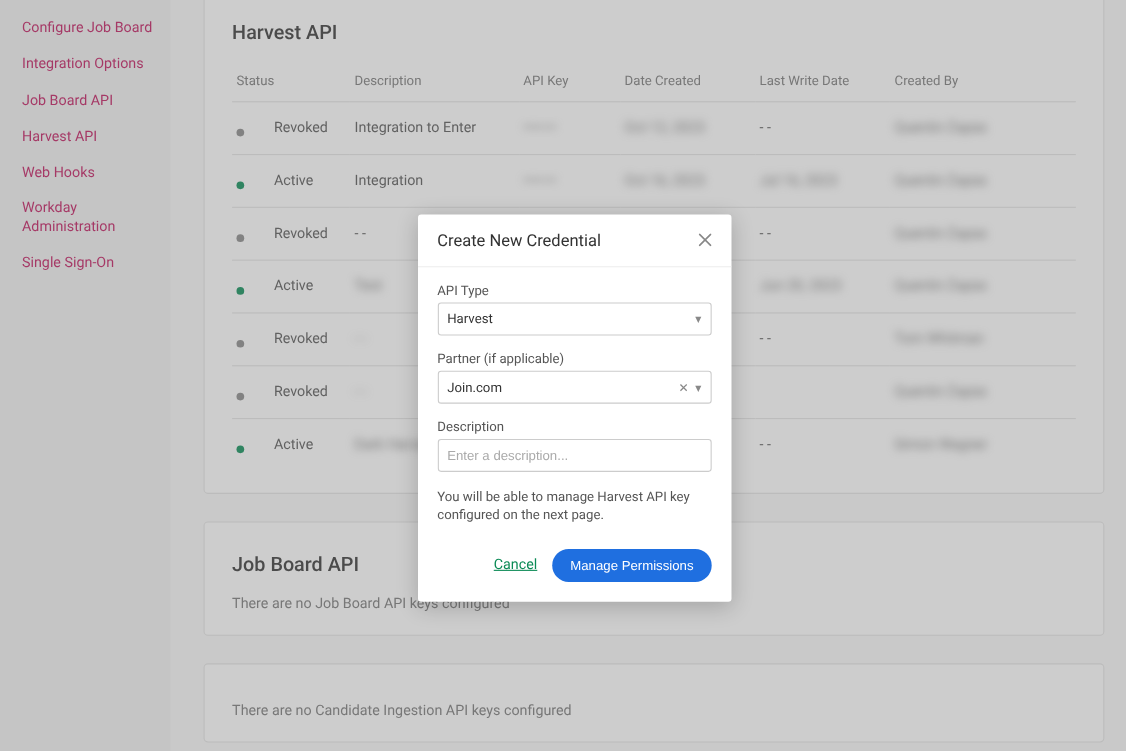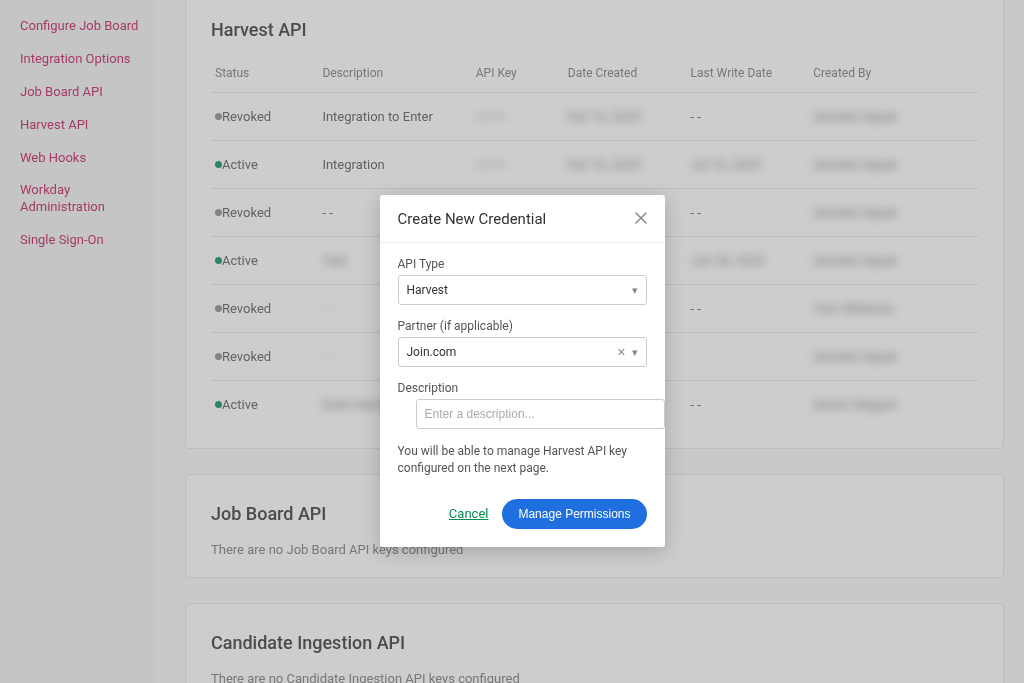--- a/index.html
+++ b/index.html
@@ -71,21 +71,21 @@
       font-weight: 400;
       color: #777;
       font-size: 12px;
       padding: 8px 4px 12px 4px;
     }
     table.api-table td {
       padding: 16px 4px;
       border-top: 1px solid #e0e0e0;
       vertical-align: middle;
     }
-    .status-cell { display: flex; align-items: center; gap: 0; }
+    .status-cell { display: flex; align-items: flex-end; gap: 27px; }
     .dot { width: 7px; height: 7px; border-radius: 50%; display: inline-block; }
     .dot-grey { background: #888; }
     .dot-green { background: #0a8a55; }
     .blur { filter: blur(4px); color: #777; user-select: none; }
 
     
     .overlay {
       position: absolute;
       inset: 0;
       background: rgba(120,120,120,0.35);
@@ -121,21 +121,21 @@
       font-size: 12px;
       color: #333;
       padding: 0 8px;
       display: flex;
       align-items: center;
       justify-content: space-between;
       background: #fff;
     }
     .select { cursor: pointer; }
     .select .right-icons { display:flex; gap:6px; align-items:center; color:#888; font-size:11px;}
-    .input { padding: 0 8px; margin-left: 18px; }
+    .input { padding: 0 8px; }
     .input input {
       border: none; outline: none; width: 100%; font-size: 12px; color:#333;
     }
     .input input::placeholder { color:#aaa; }
     .form-group { margin-bottom: 14px; }
     .help { font-size: 12px; color: #555; line-height: 1.4; margin-top: 6px; }
     .modal-footer {
       display: flex; justify-content: flex-end; gap: 14px;
       padding: 12px 18px 18px 18px; align-items: center;
     }
@@ -269,21 +269,20 @@
           </tbody>
       </table>
     </div>
 
     <div class="panel">
       <div class="section-title">Job Board API</div>
       <div class="empty-msg">There are no Job Board API keys configured</div>
     </div>
 
     <div class="panel">
-      <div class="section-title">Candidate Ingestion API</div>
       <div class="empty-msg">There are no Candidate Ingestion API keys configured</div>
     </div>
   </main>
 </div>
 
 <div class="overlay">
   <div class="modal">
     <div class="modal-header">
       <div class="modal-title">Create New Credential</div>
       <div class="close-icon">

